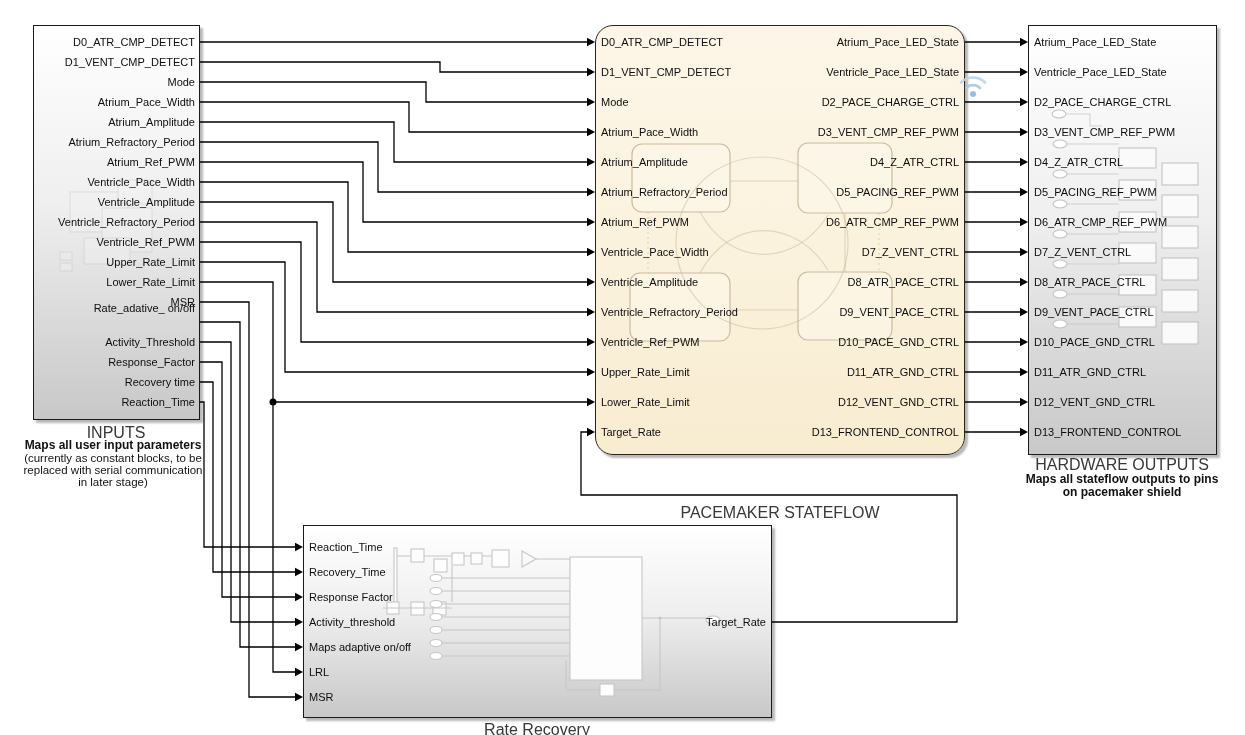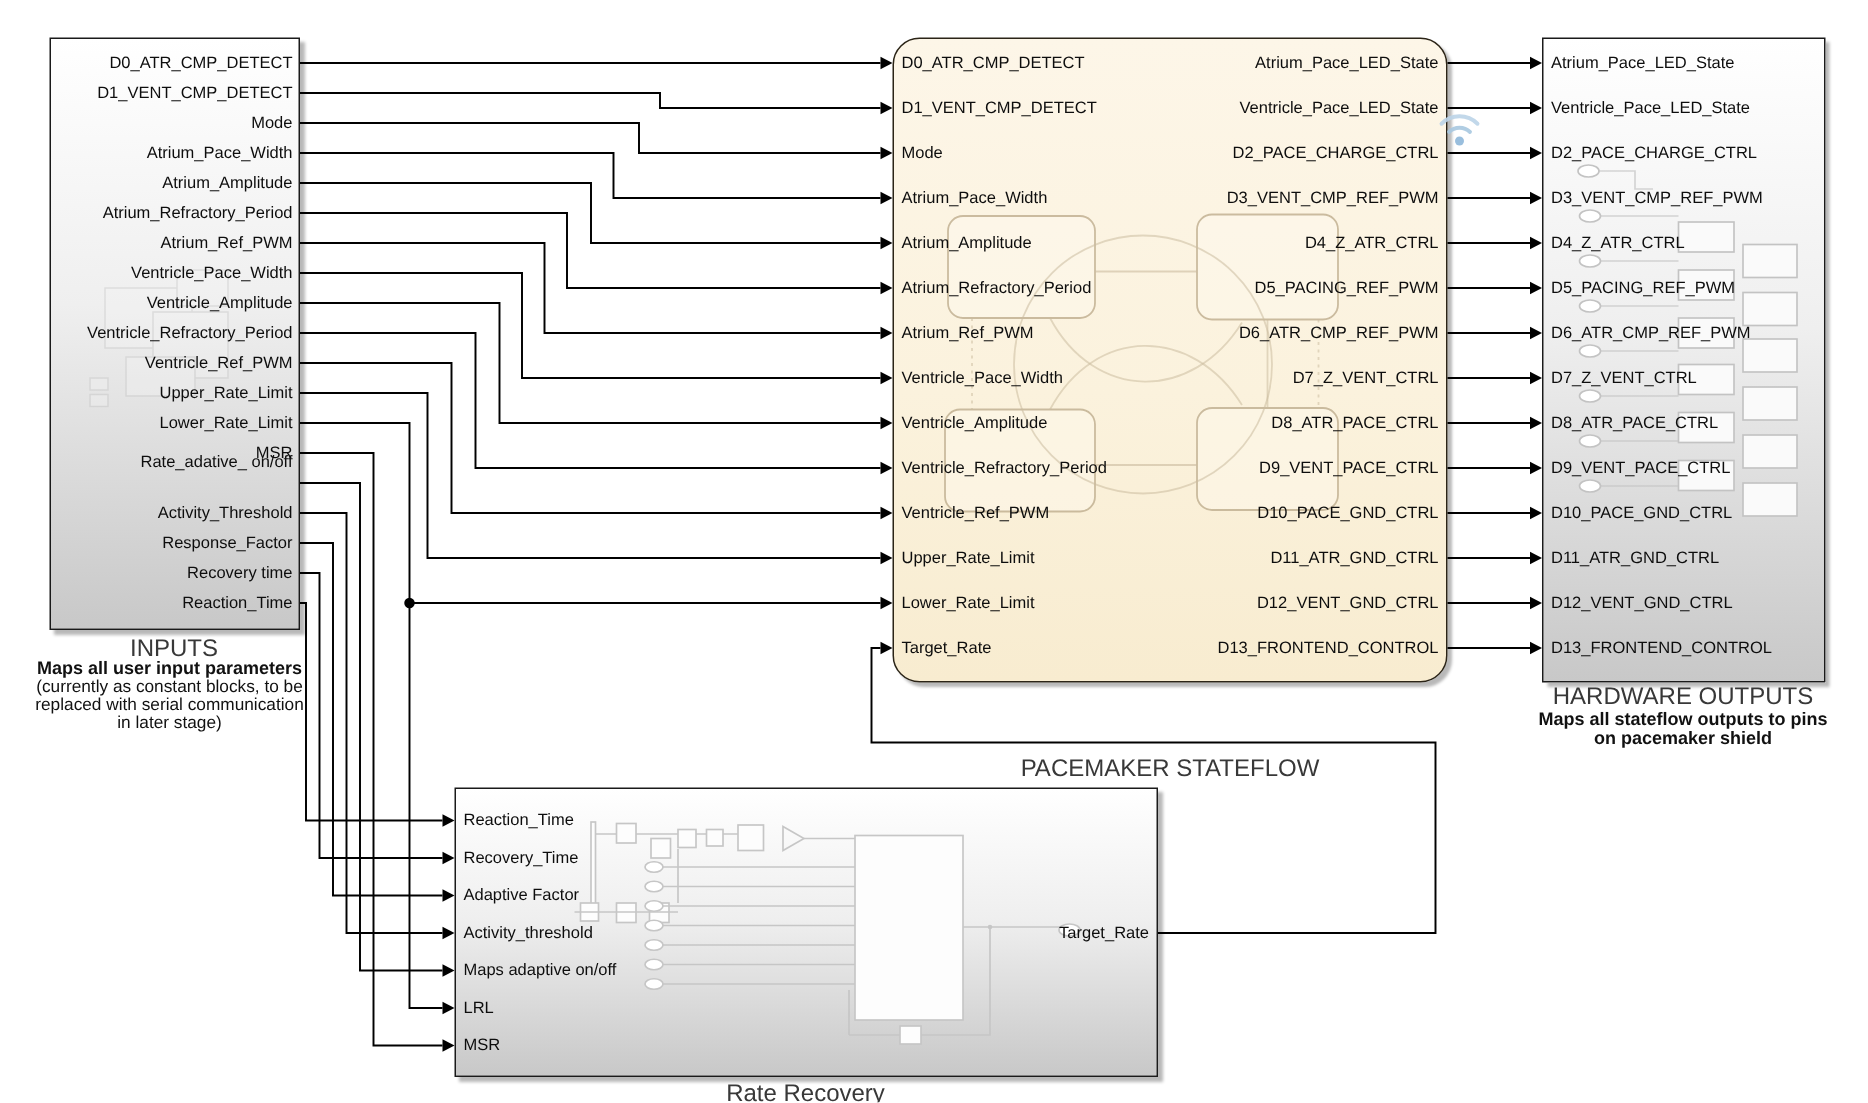--- a/index.html
+++ b/index.html
@@ -337,20 +337,20 @@
       <div class="port-label" data-interactable="false" style="left: 1034px; top: 222px;">D6_ATR_CMP_REF_PWM</div>
       <div class="port-label" data-interactable="false" style="left: 1034px; top: 252px;">D7_Z_VENT_CTRL</div>
       <div class="port-label" data-interactable="false" style="left: 1034px; top: 282px;">D8_ATR_PACE_CTRL</div>
       <div class="port-label" data-interactable="false" style="left: 1034px; top: 312px;">D9_VENT_PACE_CTRL</div>
       <div class="port-label" data-interactable="false" style="left: 1034px; top: 342px;">D10_PACE_GND_CTRL</div>
       <div class="port-label" data-interactable="false" style="left: 1034px; top: 372px;">D11_ATR_GND_CTRL</div>
       <div class="port-label" data-interactable="false" style="left: 1034px; top: 402px;">D12_VENT_GND_CTRL</div>
       <div class="port-label" data-interactable="false" style="left: 1034px; top: 432px;">D13_FRONTEND_CONTROL</div>
       <div class="port-label" data-interactable="false" style="left: 309px; top: 547px;">Reaction_Time</div>
       <div class="port-label" data-interactable="false" style="left: 309px; top: 572px;">Recovery_Time</div>
-      <div class="port-label" data-interactable="false" style="left: 309px; top: 597px;">Adaptive Factor</div>
+      <div class="port-label" data-interactable="false" style="left: 309px; top: 597px;">Response Factor</div>
       <div class="port-label" data-interactable="false" style="left: 309px; top: 622px;">Activity_threshold</div>
       <div class="port-label" data-interactable="false" style="left: 309px; top: 647px;">Maps adaptive on/off</div>
       <div class="port-label" data-interactable="false" style="left: 309px; top: 672px;">LRL</div>
       <div class="port-label" data-interactable="false" style="left: 309px; top: 697px;">MSR</div>
       <div class="port-label r" data-interactable="false" style="left: 600px; top: 622px; width: 166px;">Target_Rate</div>
     </div>
 </div>
 
 </body></html>

